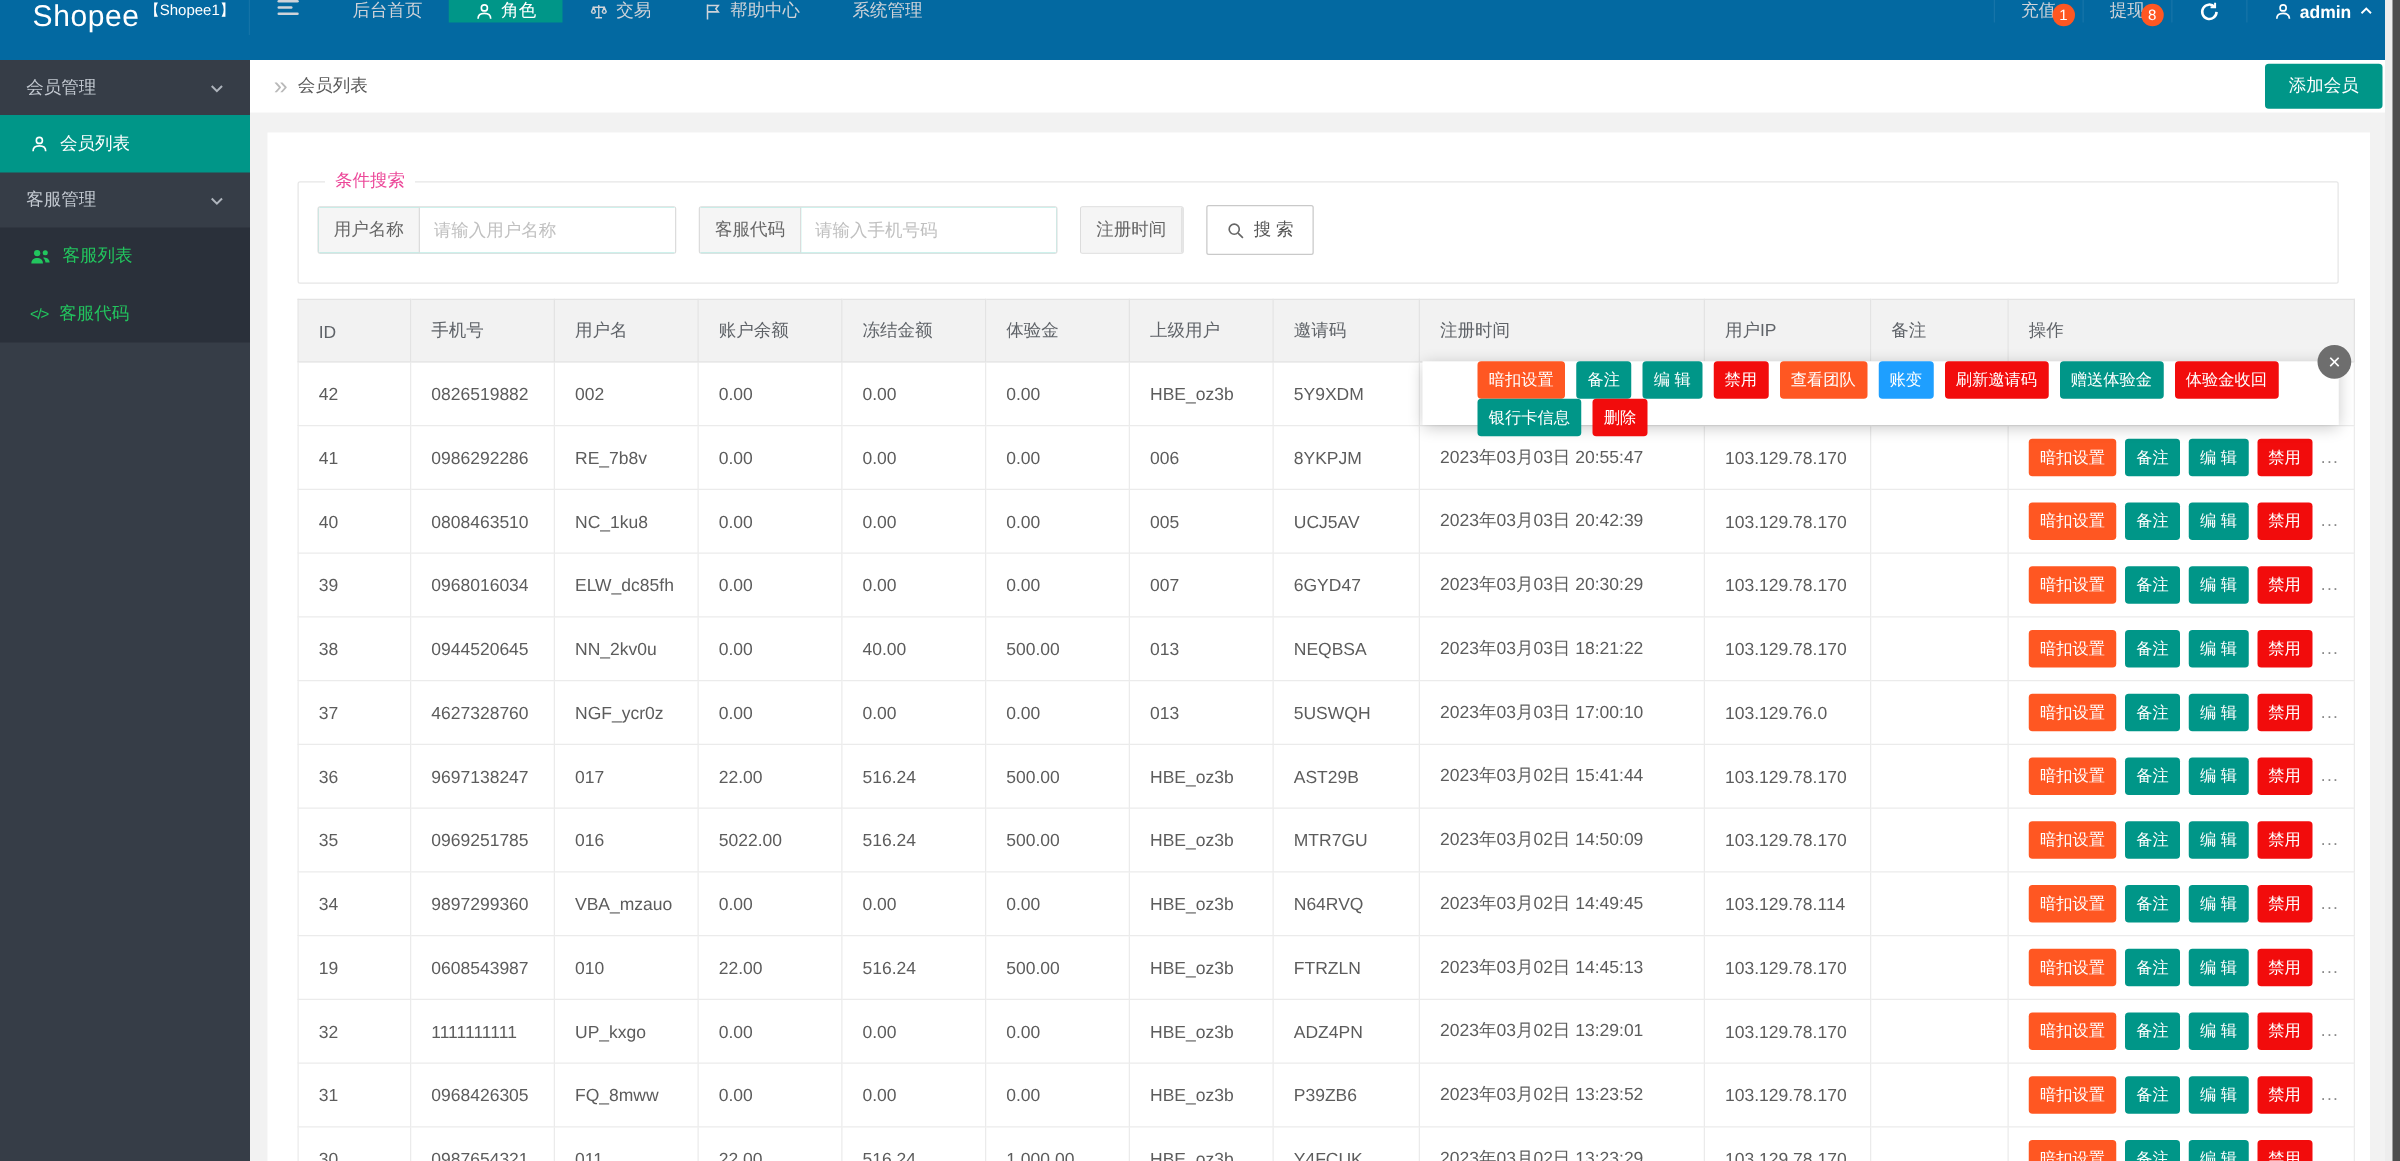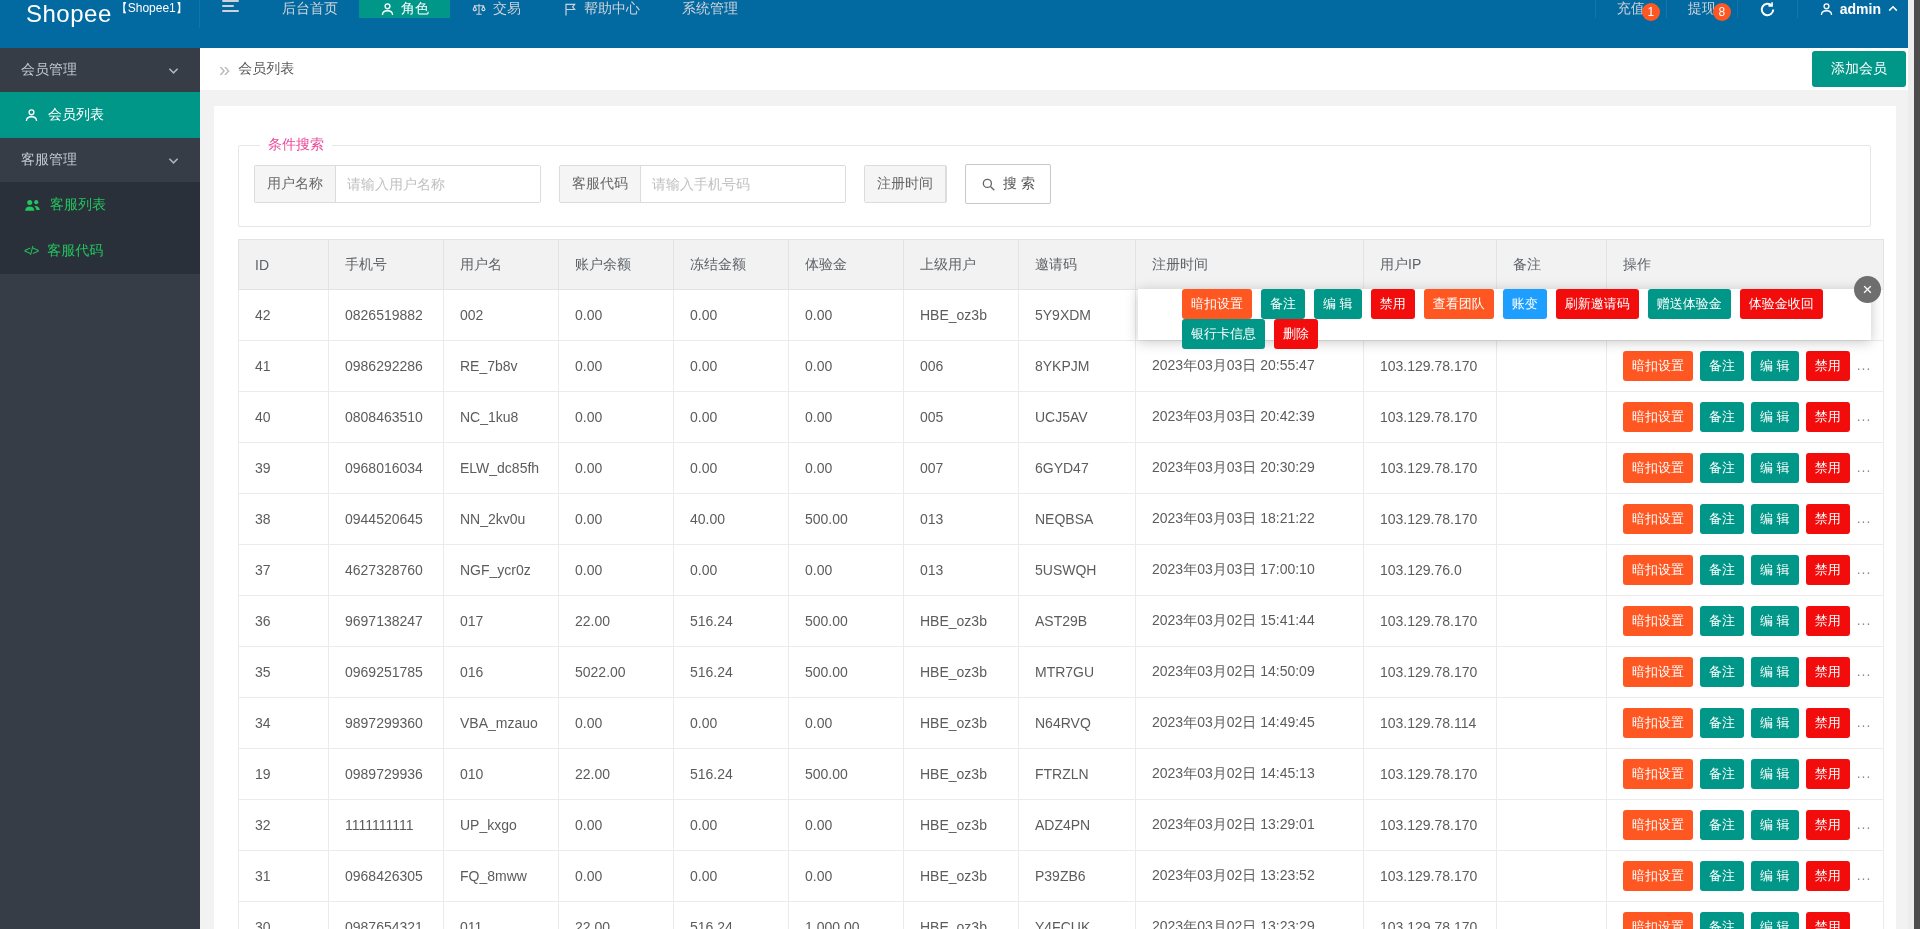--- a/index.html
+++ b/index.html
@@ -388,21 +388,21 @@
                 <td>0.00</td>
                 <td>HBE_oz3b</td>
                 <td>N64RVQ</td>
                 <td>2023年03月02日 14:49:45</td>
                 <td>103.129.78.114</td>
                 <td></td>
                 <td><button class="btn" style="background: rgb(255, 87, 34);">暗扣设置</button><button class="btn" style="background: rgb(0, 150, 136);">备注</button><button class="btn" style="background: rgb(0, 150, 136);">编 辑</button><button class="btn" style="background: rgb(242, 12, 12);">禁用</button><span class="more-dots">...</span></td>
               </tr>
               <tr>
                 <td>19</td>
-                <td>0989729936</td>
+                <td>0608543987</td>
                 <td>010</td>
                 <td>22.00</td>
                 <td>516.24</td>
                 <td>500.00</td>
                 <td>HBE_oz3b</td>
                 <td>FTRZLN</td>
                 <td>2023年03月02日 14:45:13</td>
                 <td>103.129.78.170</td>
                 <td></td>
                 <td><button class="btn" style="background: rgb(255, 87, 34);">暗扣设置</button><button class="btn" style="background: rgb(0, 150, 136);">备注</button><button class="btn" style="background: rgb(0, 150, 136);">编 辑</button><button class="btn" style="background: rgb(242, 12, 12);">禁用</button><span class="more-dots">...</span></td>

